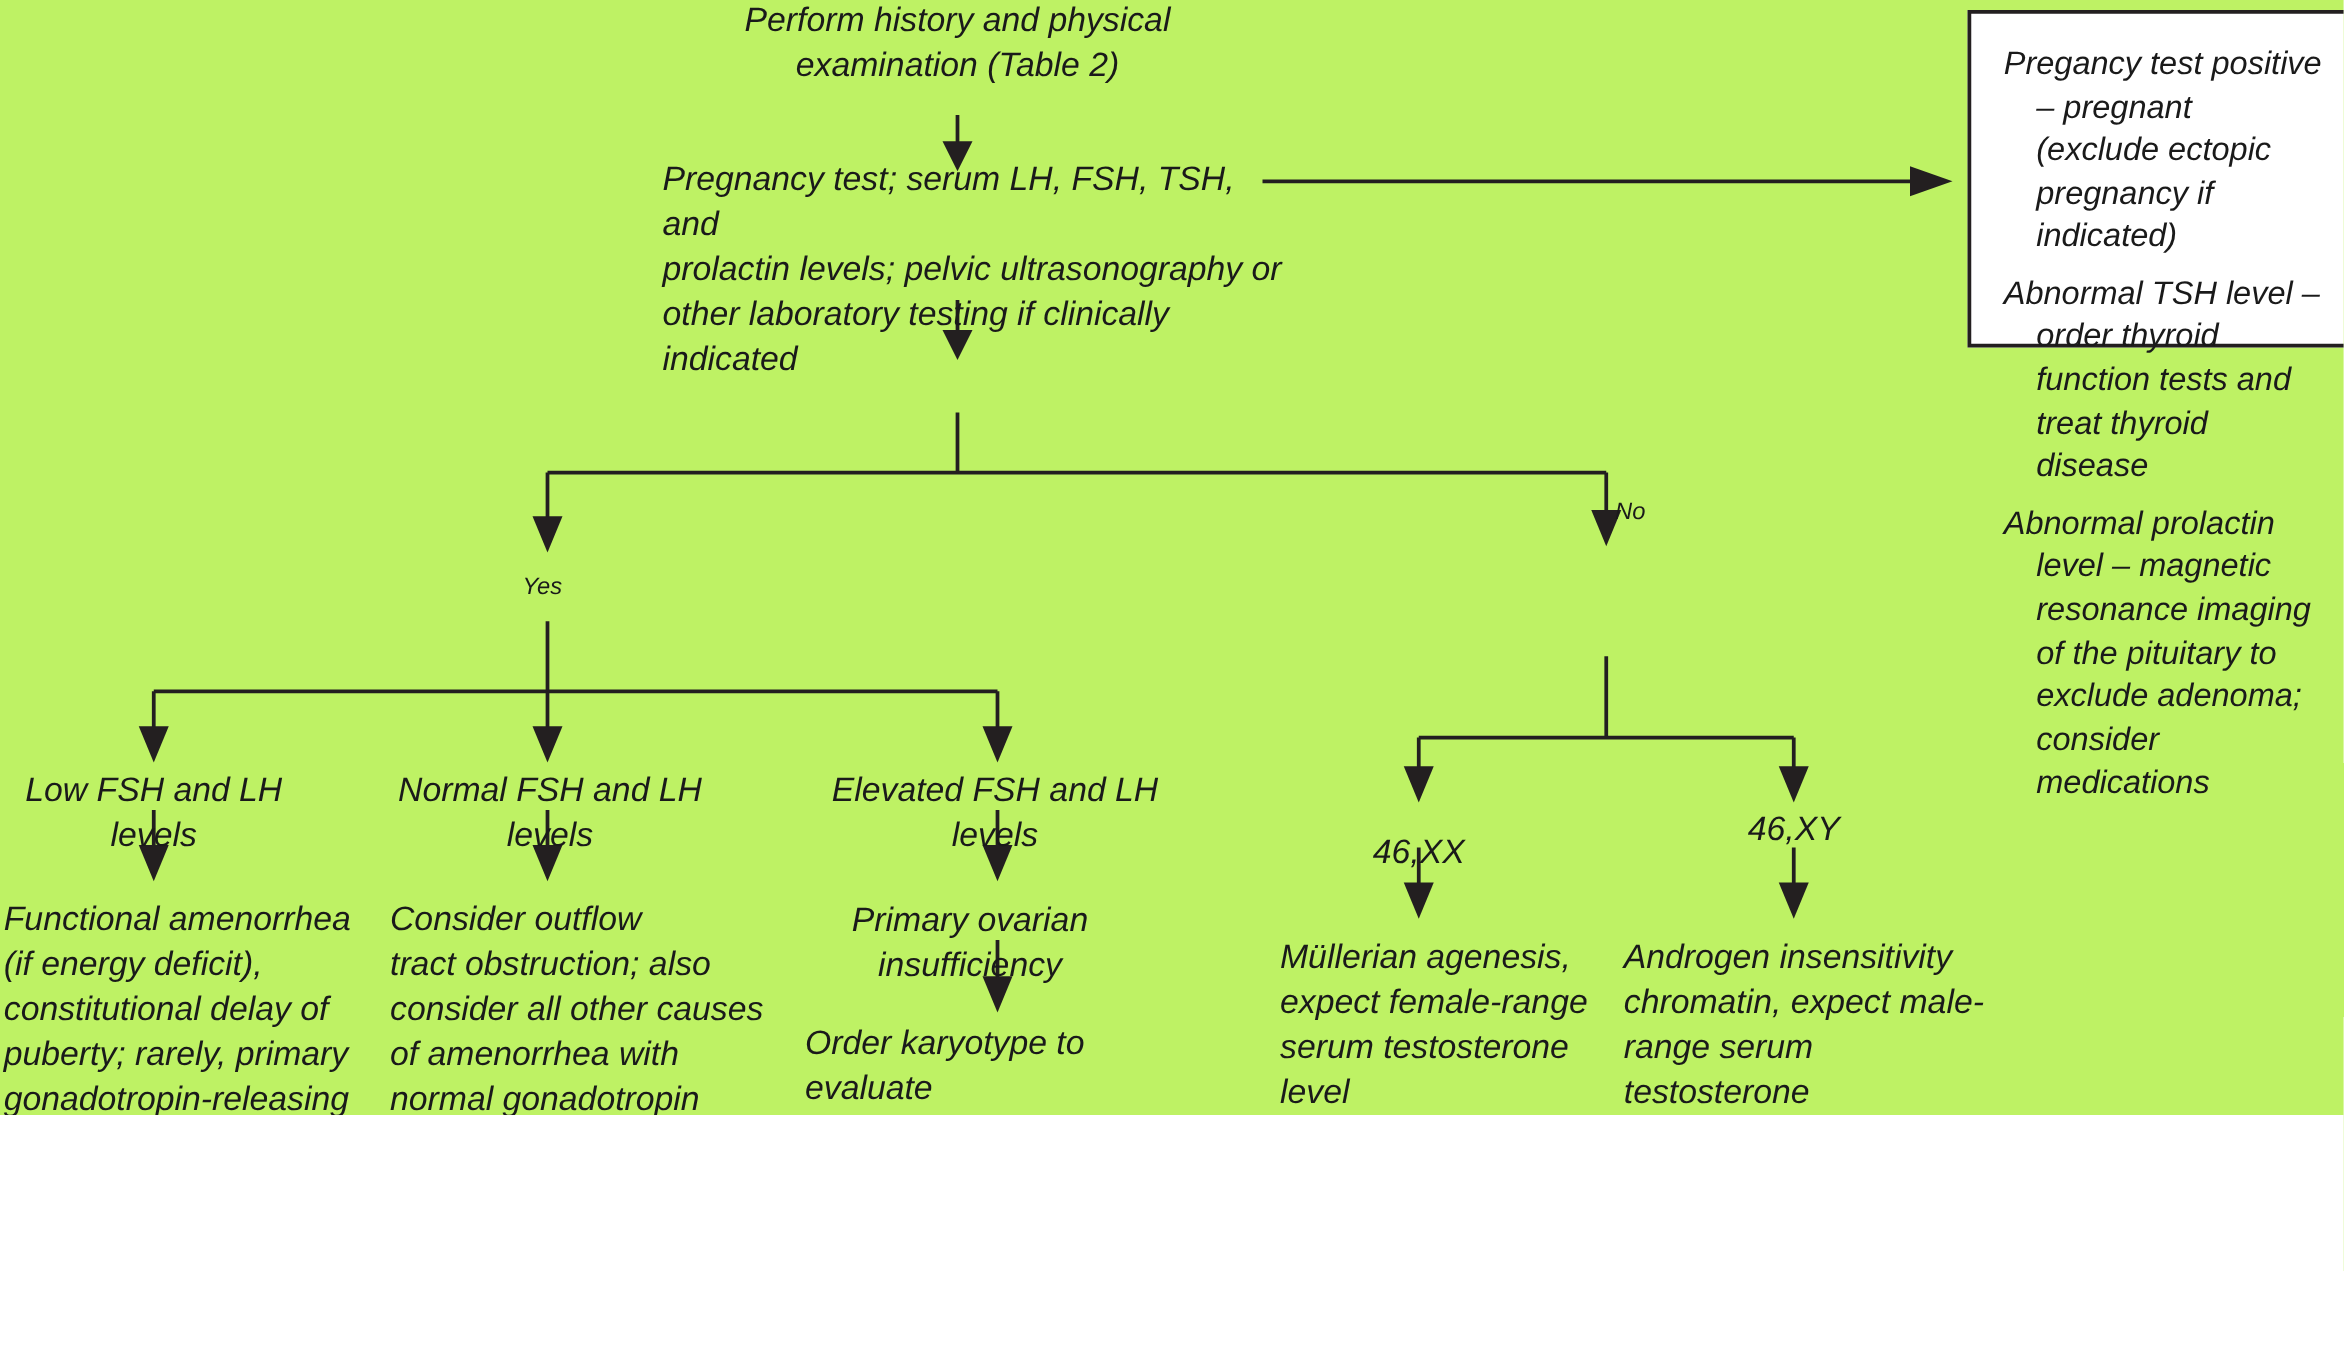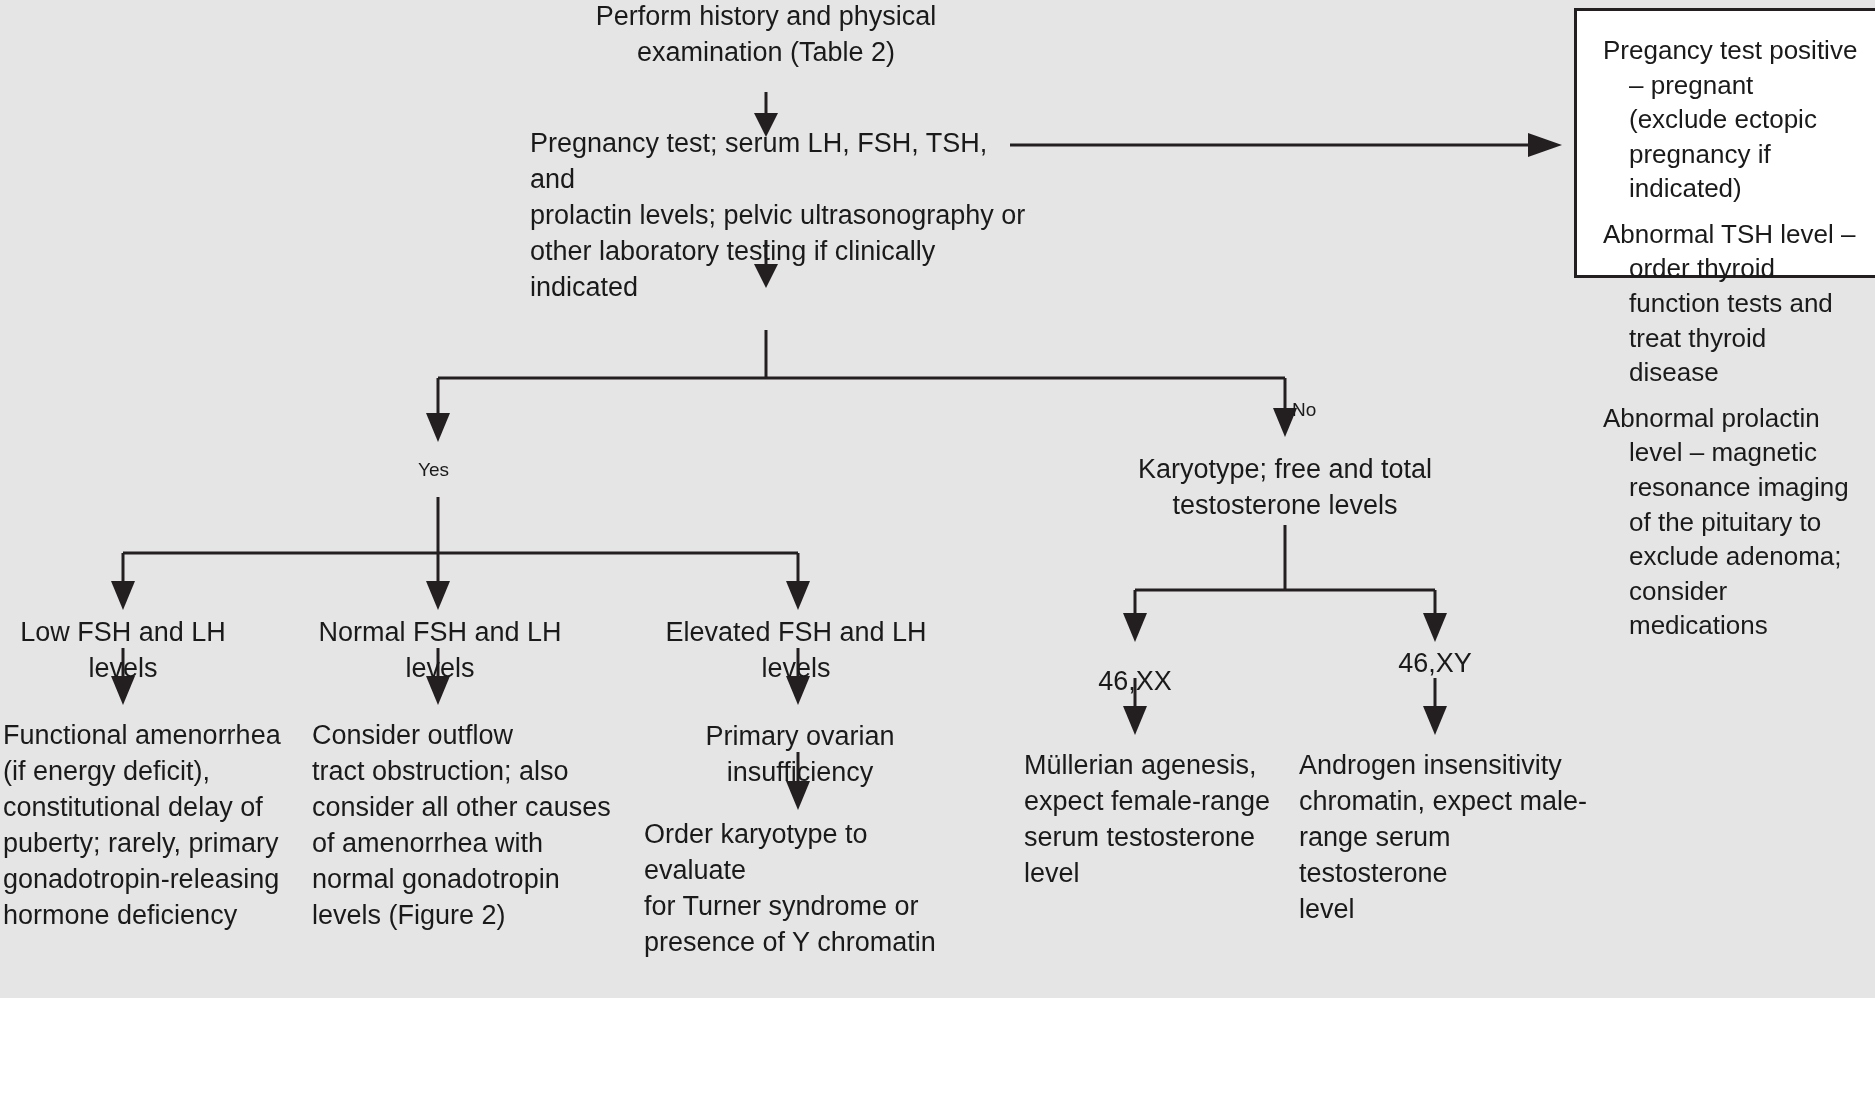--- a/index.html
+++ b/index.html
@@ -3,25 +3,26 @@
 <meta charset="utf-8">
 <style>
   html, body {
     margin: 0;
     padding: 0;
     background: #ffffff;
   }
   #canvas {
     position: relative;
     width: 1875px;
-    height: 998px;
-    background: #e5e5e5;
+    height: 892px;
+    background: #bef264;
     font-family: "Liberation Sans", sans-serif;
     color: #1a1a1a;
     overflow: hidden;
+    font-style: italic;
   }
   .node {
     position: absolute;
     font-size: 27px;
     line-height: 1.33;
     color: #1a1a1a;
     white-space: pre-line;
   }
   .node.center { text-align: center; }
   .node.left   { text-align: left; }
@@ -129,22 +130,20 @@
 
   <div class="node left" style="left:530px; top:126px; width:500px;">Pregnancy test; serum LH, FSH, TSH, and
 prolactin levels; pelvic ultrasonography or
 other laboratory testing if clinically indicated</div>
 
 
   <div class="label" style="left:418px; top:458px;">Yes</div>
 
   <div class="label" style="left:1292px; top:398px;">No</div>
 
-  <div class="node center" style="left:1085px; top:452px; width:400px;">Karyotype; free and total
-testosterone levels</div>
 
   <div class="node center" style="left:-5px; top:615px; width:256px;">Low FSH and LH levels</div>
 
   <div class="node center" style="left:298px; top:615px; width:284px;">Normal FSH and LH levels</div>
 
   <div class="node center" style="left:646px; top:615px; width:300px;">Elevated FSH and LH levels</div>
 
   <div class="node left" style="left:3px; top:718px; width:300px;">Functional amenorrhea
 (if energy deficit),
 constitutional delay of
@@ -152,21 +151,21 @@
 gonadotropin-releasing
 hormone deficiency</div>
 
   <div class="node left" style="left:312px; top:718px; width:300px;">Consider outflow
 tract obstruction; also
 consider all other causes
 of amenorrhea with
 normal gonadotropin
 levels (Figure 2)</div>
 
-  <div class="node center" style="left:630px; top:719px; width:340px;">Primary ovarian insufficiency</div>
+  <div class="node center" style="left:606px; top:719px; width:340px;">Primary ovarian insufficiency</div>
 
   <div class="node left" style="left:644px; top:817px; width:320px;">Order karyotype to evaluate
 for Turner syndrome or
 presence of Y chromatin</div>
 
   <div class="node center" style="left:1065px; top:664px; width:140px;">46,XX</div>
 
   <div class="node center" style="left:1365px; top:646px; width:140px;">46,XY</div>
 
   <div class="node left" style="left:1024px; top:748px; width:270px;">Müllerian agenesis,

